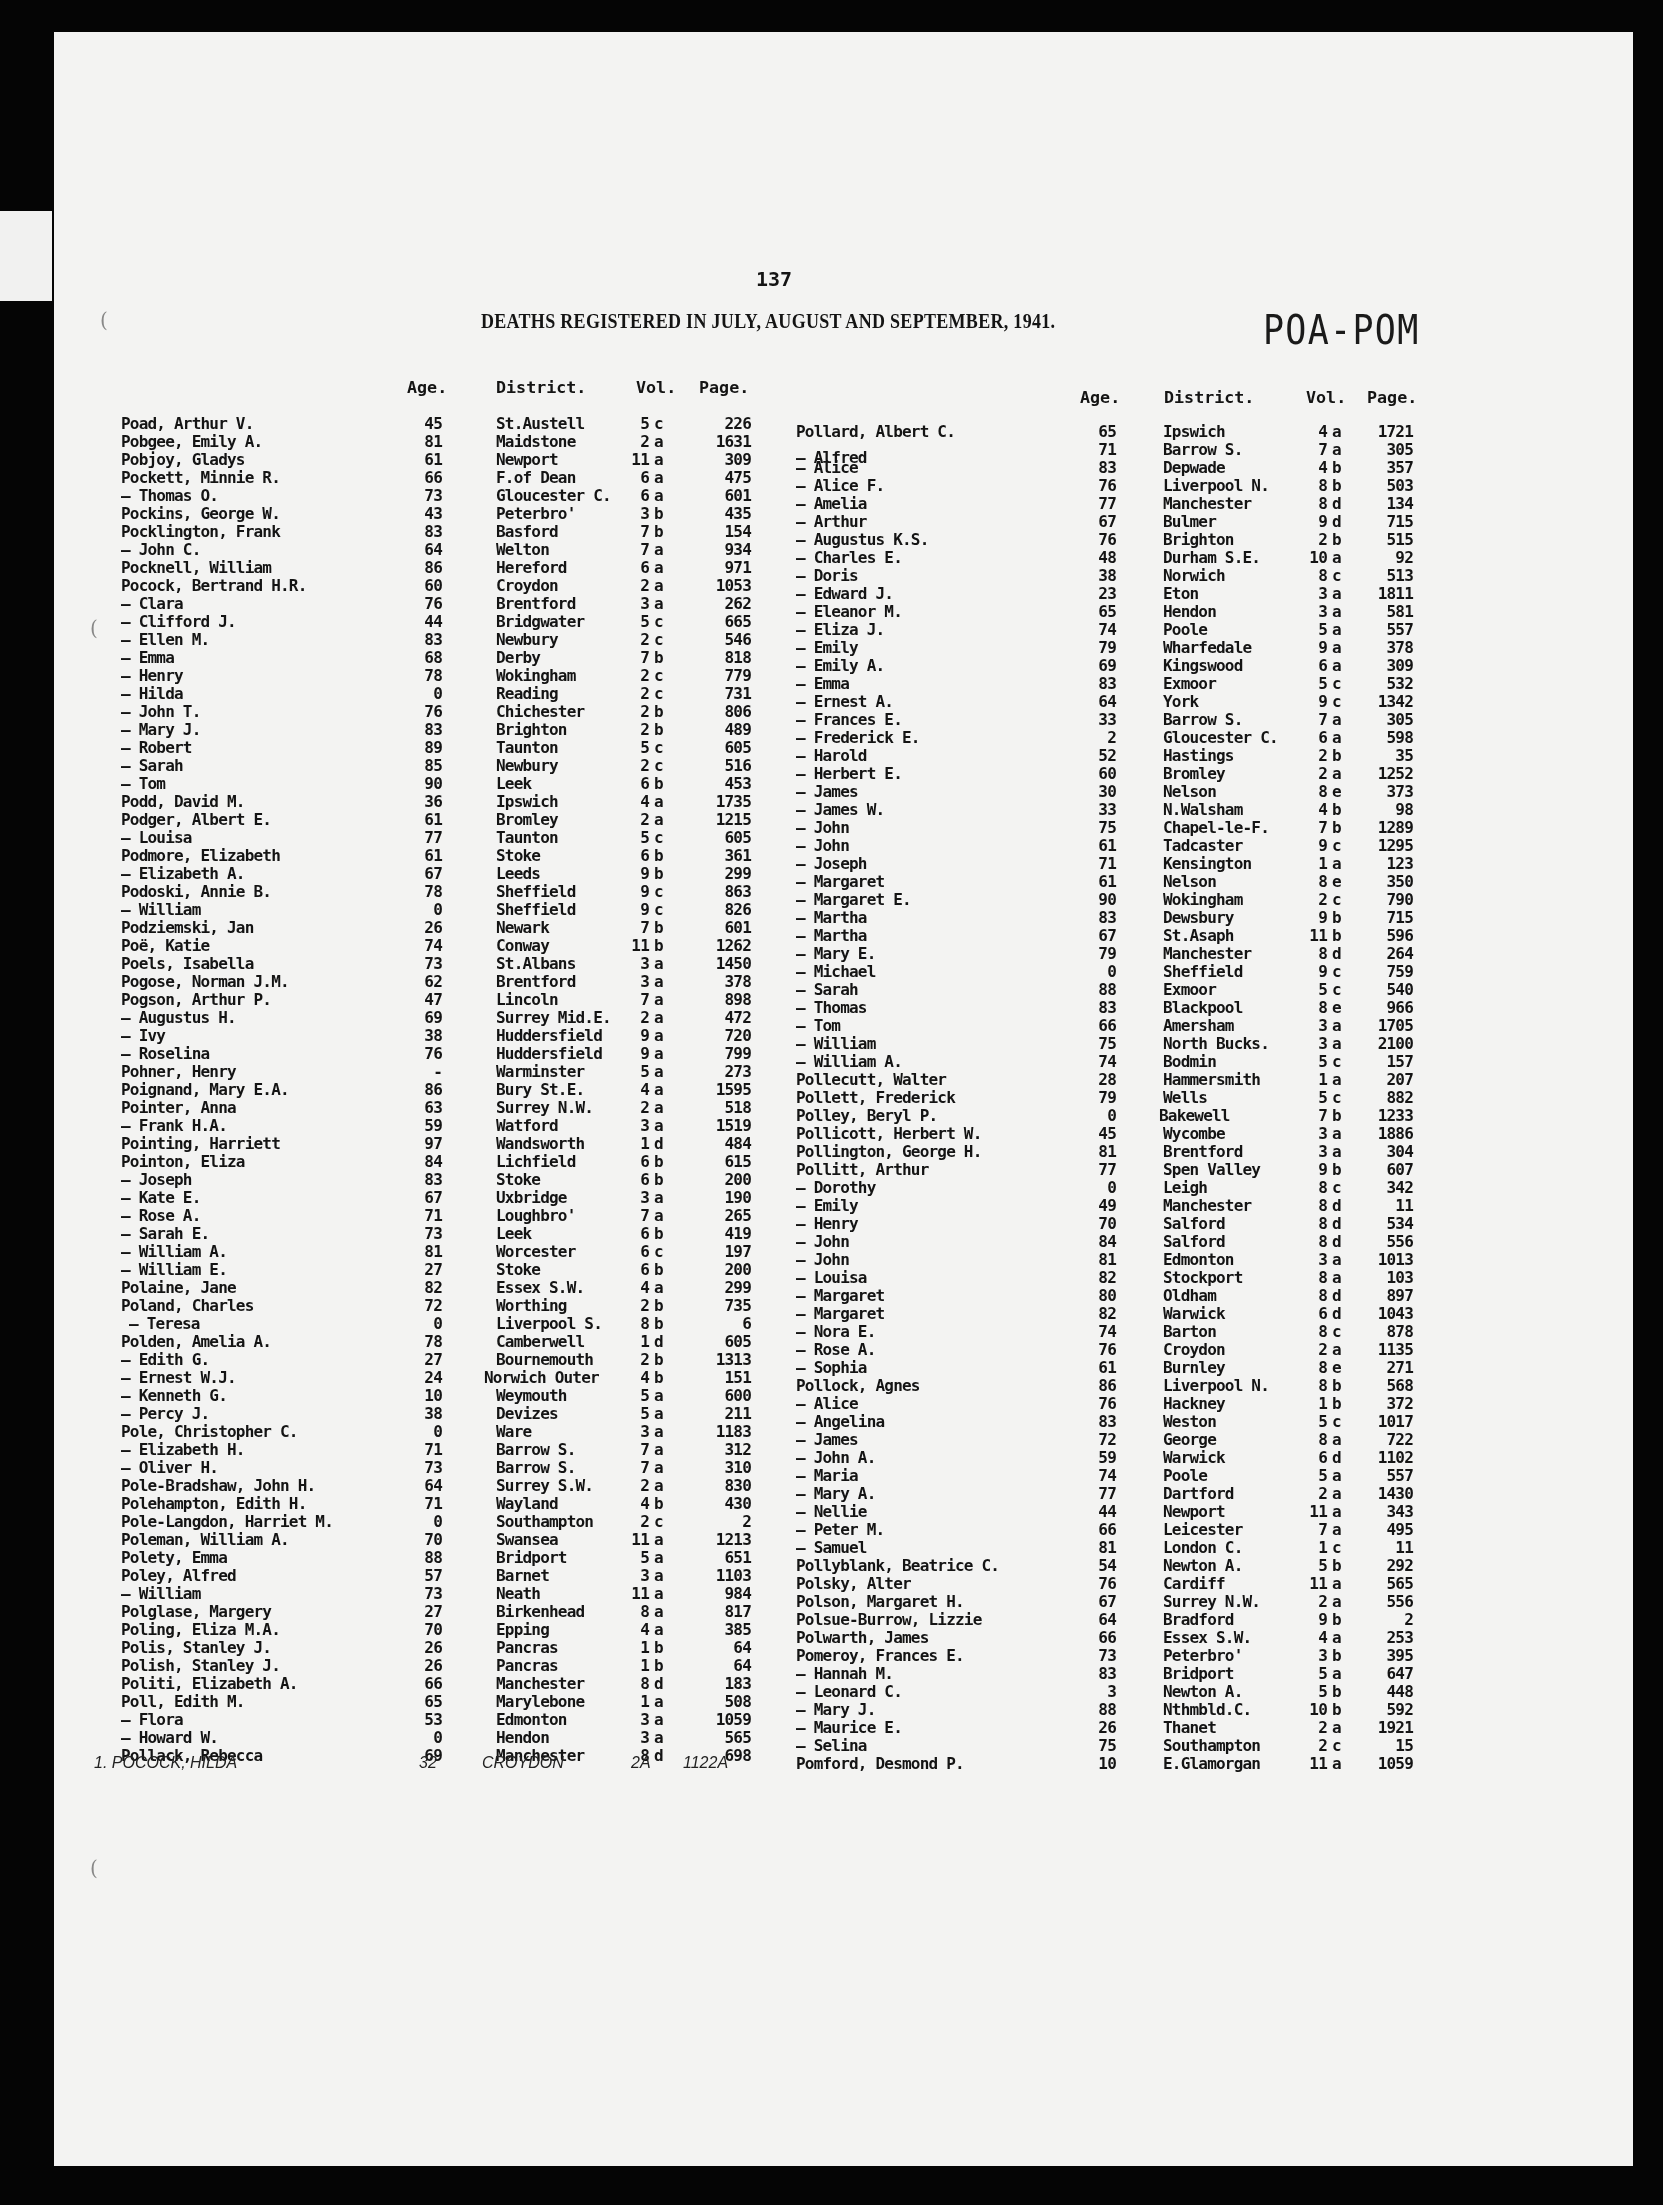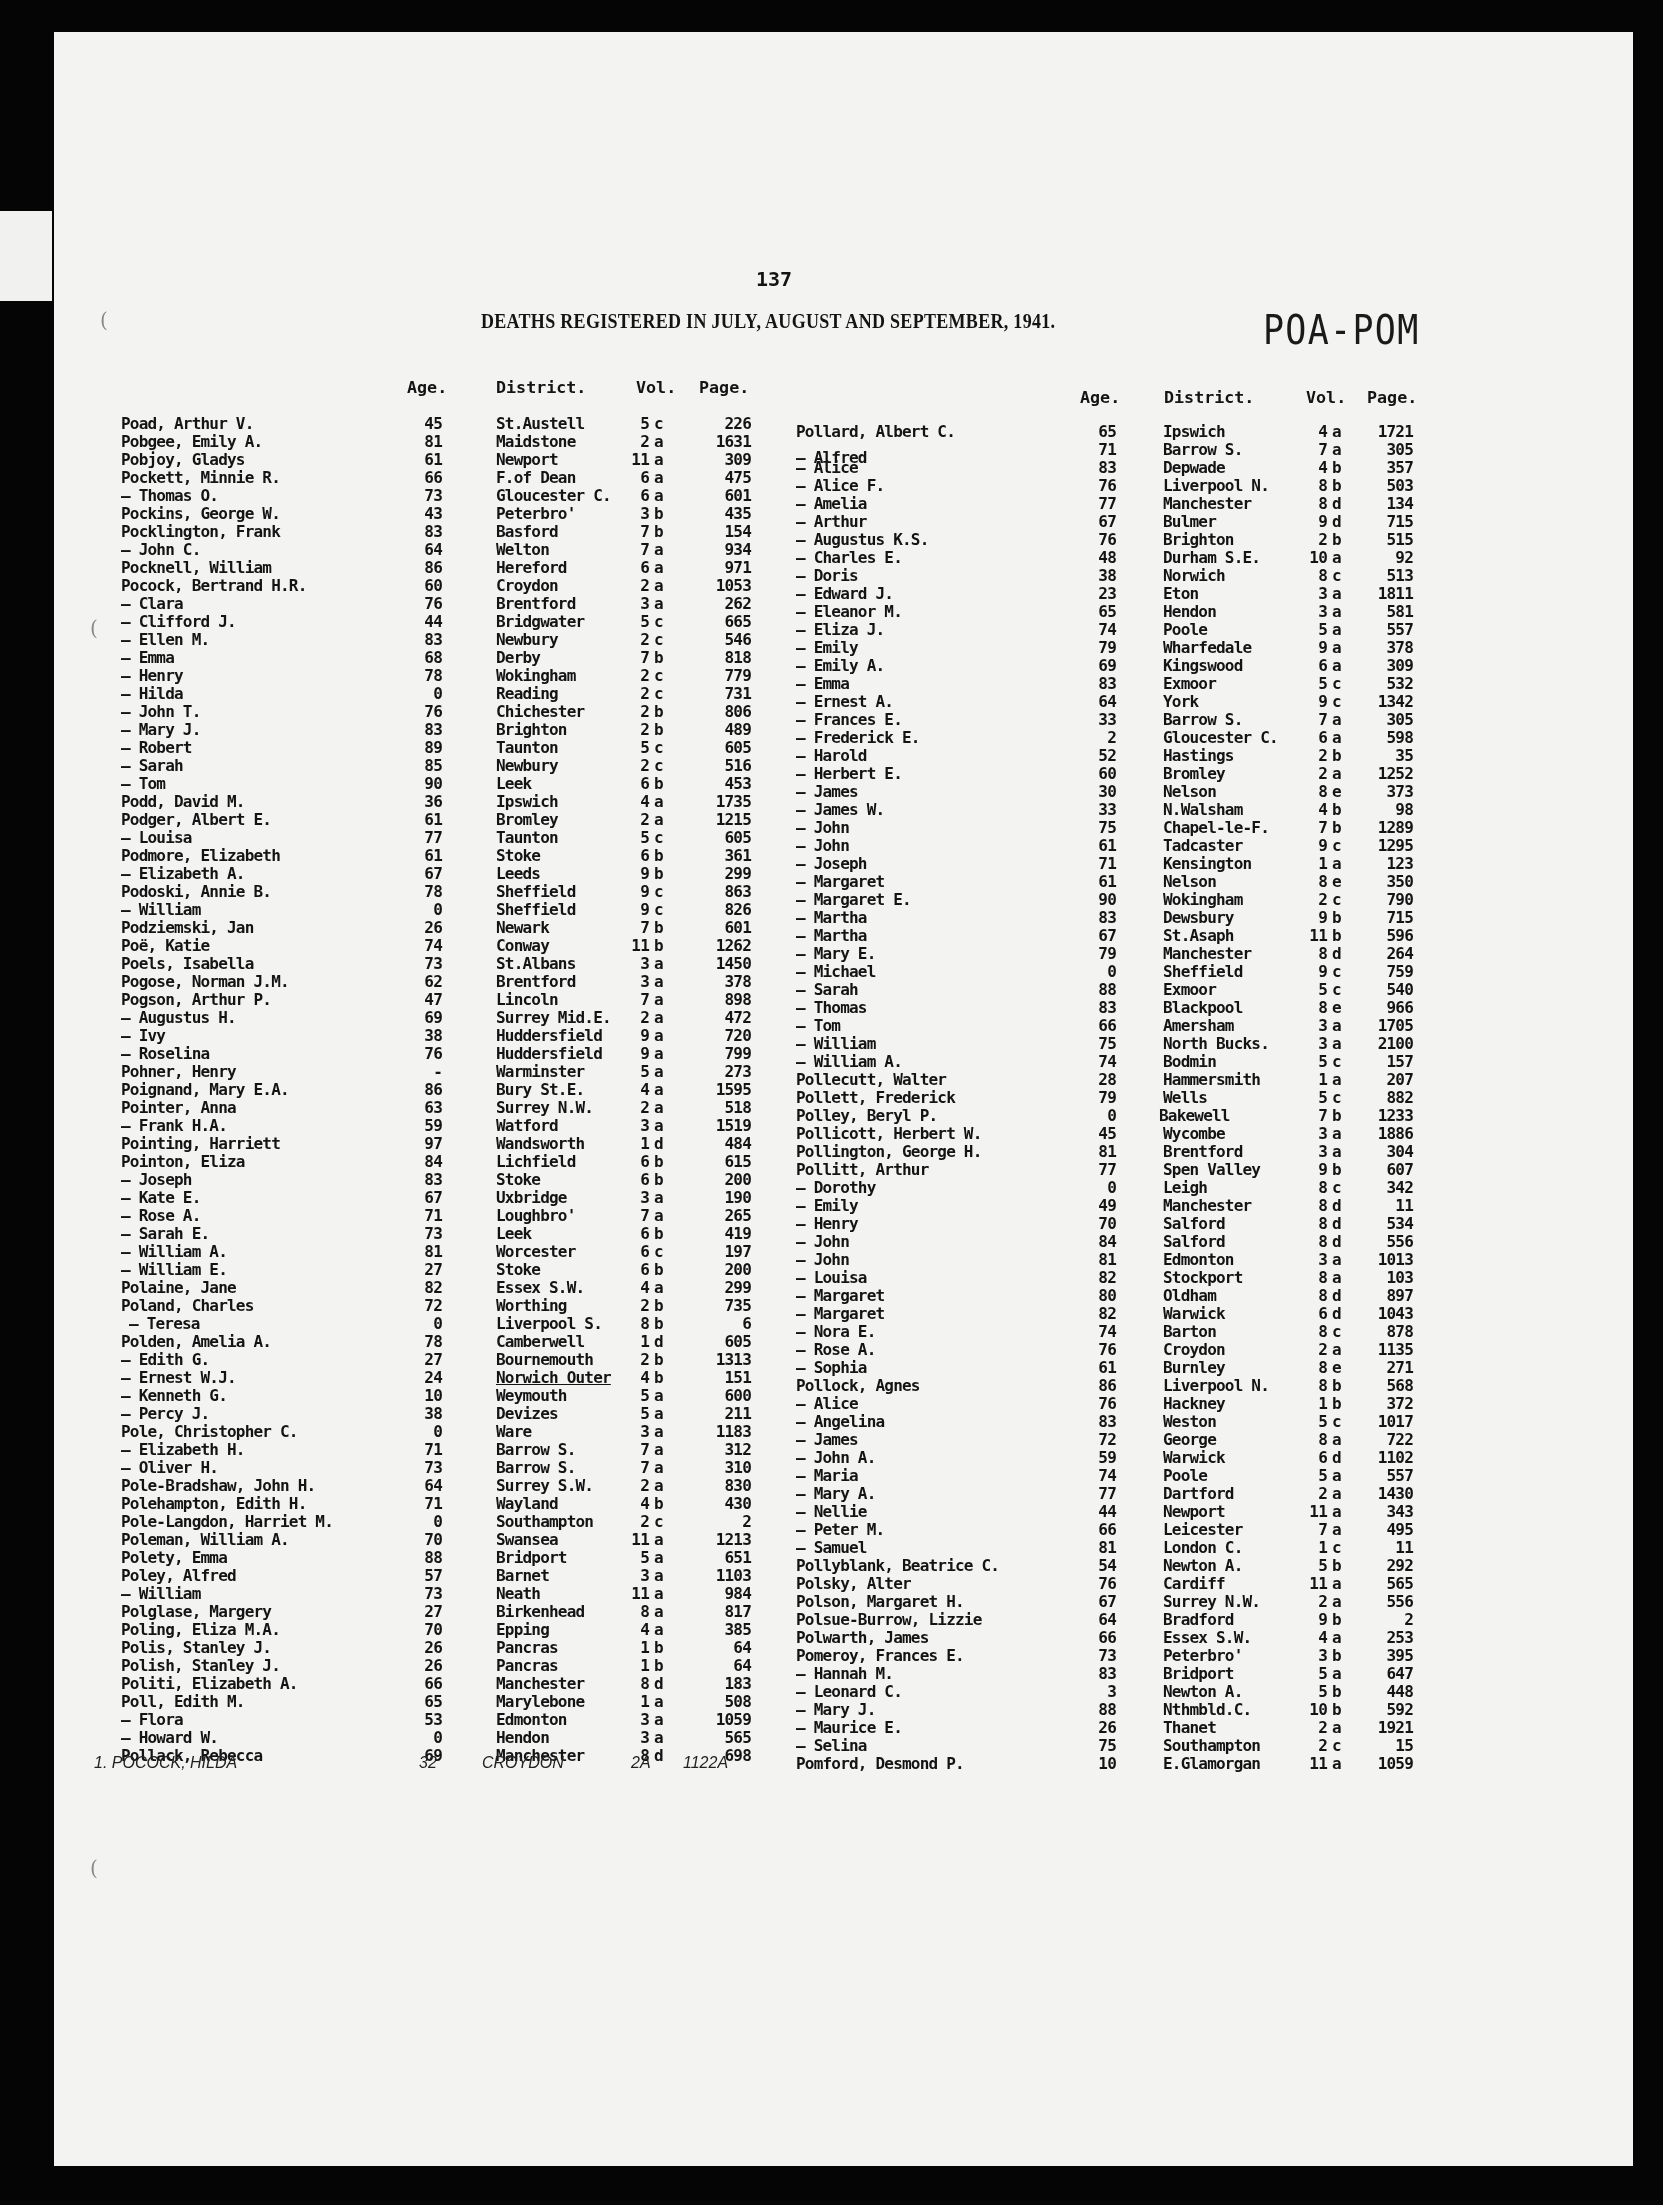--- a/index.html
+++ b/index.html
@@ -498,21 +498,21 @@
       <span class="c-name" style="left: 0px;">— Edith G.</span>
       <span class="c-age" style="left: 281px;">27</span>
       <span class="c-dist" style="left: 375px;">Bournemouth</span>
       <span class="c-vol" style="left: 501px;">2</span>
       <span class="c-volx" style="left: 533px;">b</span>
       <span class="c-page" style="left: 576px;">1313</span>
     </div>
     <div class="row">
       <span class="c-name" style="left: 0px;">— Ernest W.J.</span>
       <span class="c-age" style="left: 281px;">24</span>
-      <span class="c-dist" style="left: 375px; text-decoration: underline;">Norwich Outer</span>
+      <span class="c-dist" style="left: 363px;">Norwich Outer</span>
       <span class="c-vol" style="left: 501px;">4</span>
       <span class="c-volx" style="left: 533px;">b</span>
       <span class="c-page" style="left: 576px;">151</span>
     </div>
     <div class="row">
       <span class="c-name" style="left: 0px;">— Kenneth G.</span>
       <span class="c-age" style="left: 281px;">10</span>
       <span class="c-dist" style="left: 375px;">Weymouth</span>
       <span class="c-vol" style="left: 501px;">5</span>
       <span class="c-volx" style="left: 533px;">a</span>

